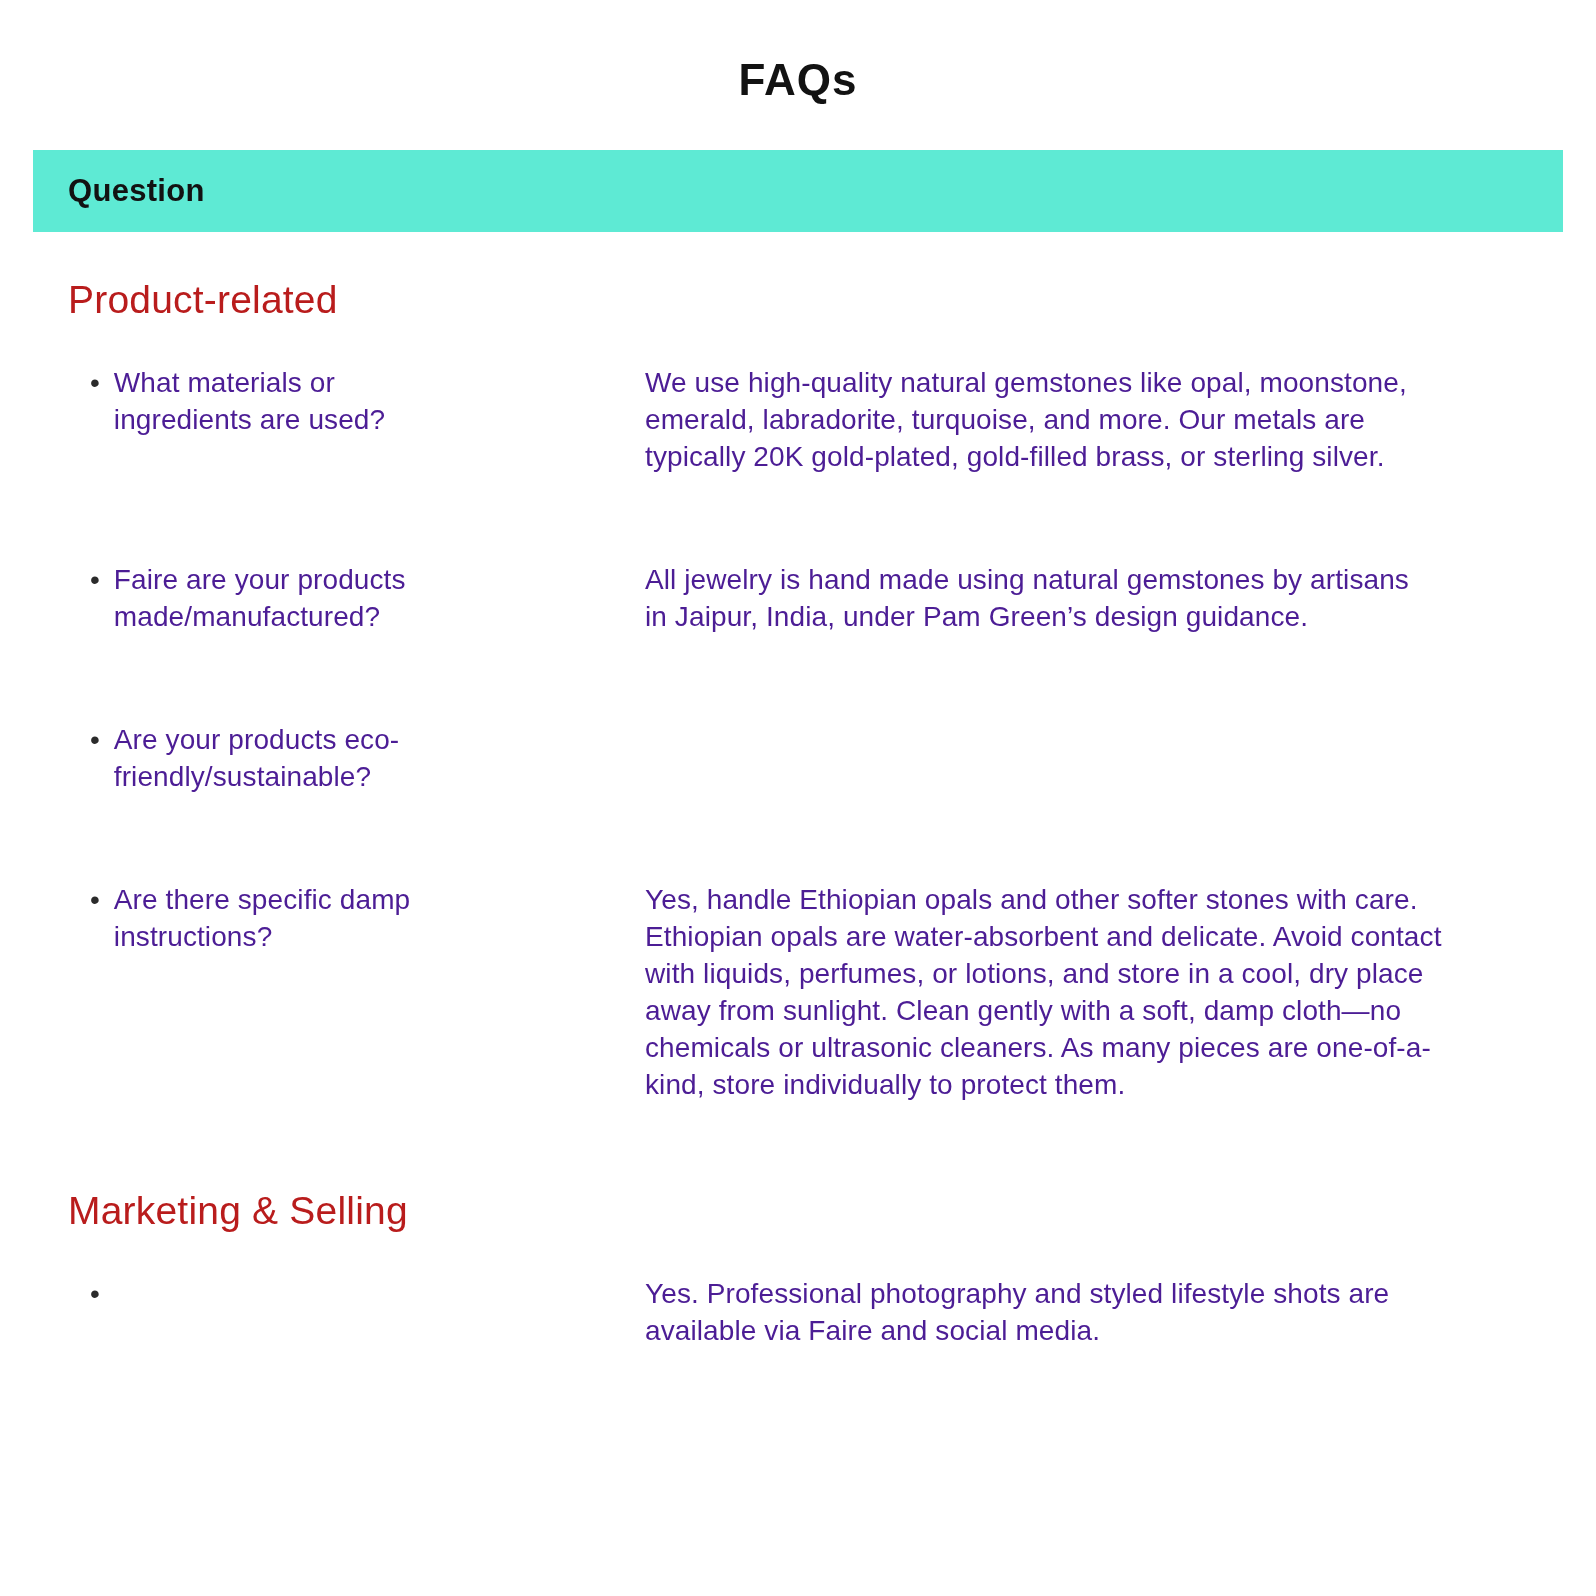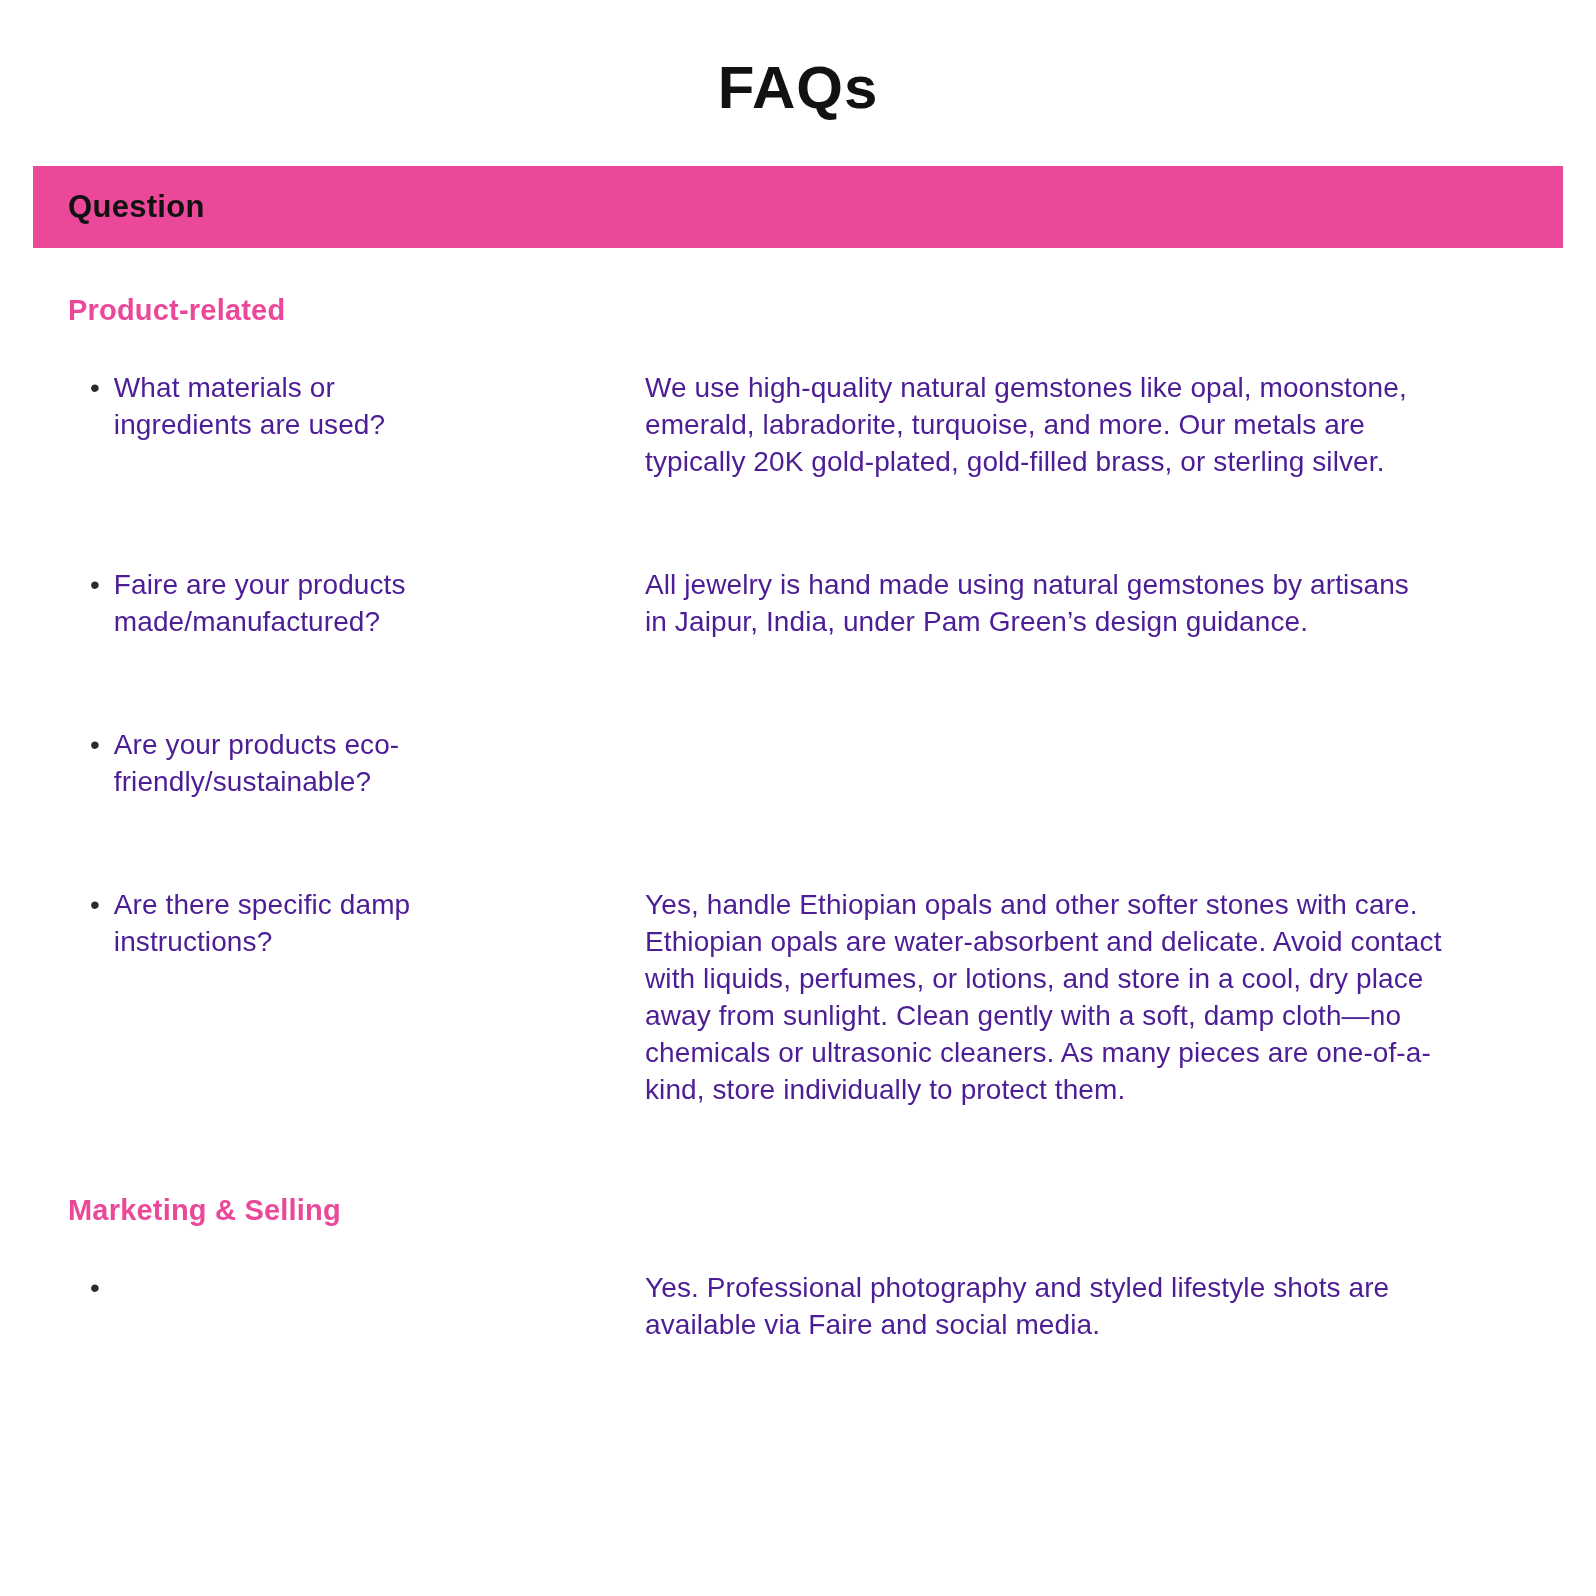--- a/index.html
+++ b/index.html
@@ -13,21 +13,21 @@
     position: relative;
   }
   .page {
     width: 1596px;
     min-height: 1596px;
     background: #ffffff;
     padding-top: 58px;
   }
   .page-title {
     text-align: center;
-    font-size: 60px;
+    font-size: 44px;
     font-weight: 800;
     letter-spacing: 1px;
     color: #121212;
     line-height: 1;
   }
   .header-band {
     margin: 48px 33px 0 33px;
     height: 82px;
     background: #d2dbd2;
     display: grid;
@@ -36,23 +36,23 @@
   }
   .header-band .col-q { padding-left: 35px; }
   .header-band .col-h {
     font-size: 31px;
     font-weight: 800;
     color: #121212;
     letter-spacing: 0.3px;
   }
   .table-body { padding: 0 33px 120px 33px; }
   .section-heading {
-    font-size: 29px;
-    font-weight: 700;
-    color: #ec4899;
+    font-size: 39px;
+    font-weight: 400;
+    color: #b91c1c;
     padding-left: 35px;
     margin: 46px 0 42px 0;
     letter-spacing: 0.2px;
   }
   .faq-row {
     display: grid;
     grid-template-columns: 612px 1fr;
     margin-bottom: 86px;
   }
   .faq-row:last-child { margin-bottom: 0; }
@@ -77,21 +77,21 @@
   }
   .a-cell { padding-right: 68px; }
 </style>
 </head>
 <body>
 
 <div class="page">
 
   <h1 class="page-title">FAQs</h1>
 
-  <div class="header-band" style="background: #ec4899;">
+  <div class="header-band" style="background: #5eead4;">
     <div class="col-h col-q">Question</div>
   </div>
 
   <div class="table-body" id="table-body">
       <div class="section-heading">Product-related</div>
       <div class="faq-row">
         <div class="q-cell">
           <span class="bullet">•</span>
           <div class="q-text">What materials or
 ingredients are used?</div>

